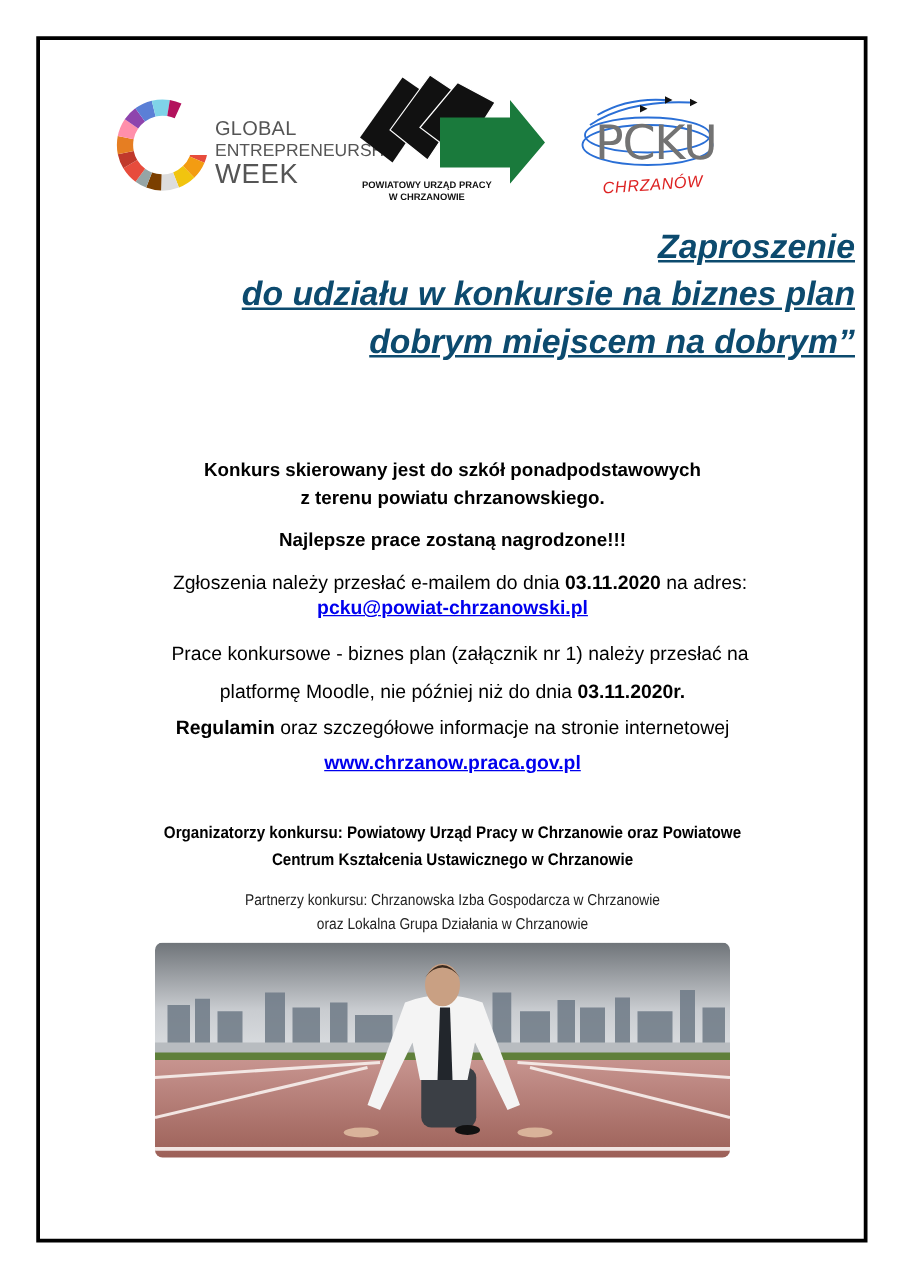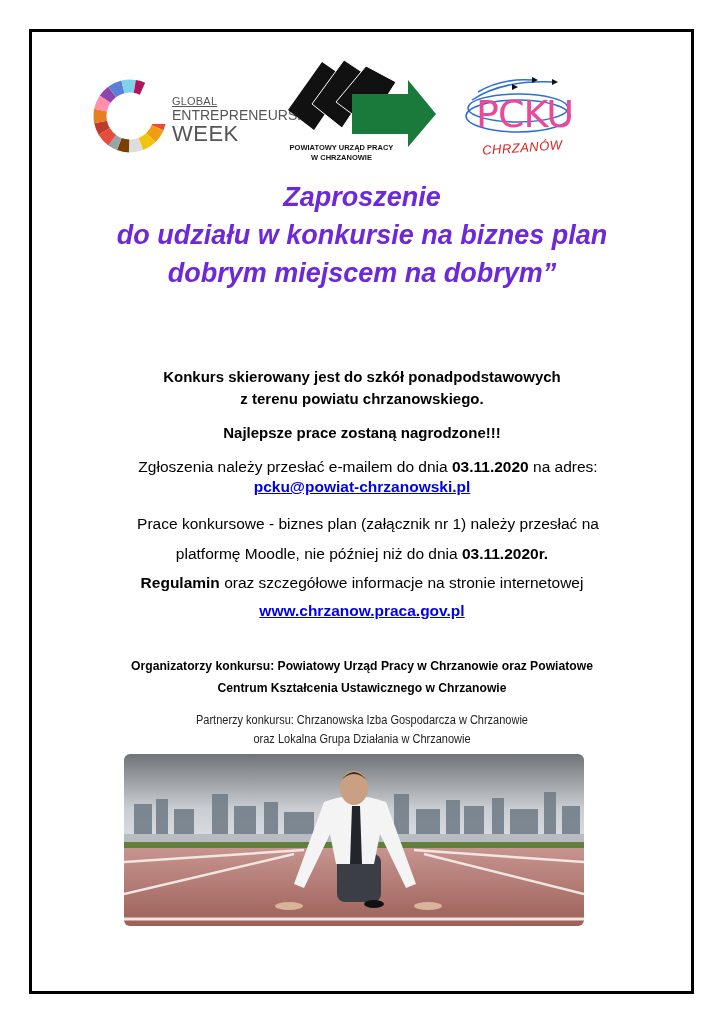--- a/index.html
+++ b/index.html
@@ -3,33 +3,33 @@
 <meta charset="utf-8">
 <style>
   html, body { margin: 0; padding: 0; background: #ffffff; }
   body { width: 724px; height: 1024px; position: relative; overflow: hidden; font-family: "Liberation Sans", sans-serif; color: #000; }
   .frame { position: absolute; left: 29px; top: 29px; width: 659px; height: 959px; border: 3px solid #000; }
 
   
   .logo-gew { position: absolute; left: 92px; top: 78px; width: 170px; height: 86px; }
   .gew-ring { position: absolute; left: 0; top: 0; width: 76px; height: 76px; }
   .gew-text { position: absolute; left: 80px; top: 18px; color: #555; line-height: 1; }
-  .gew-text .l1 { font-size: 11px; letter-spacing: 0.2px; text-decoration: underline; }
+  .gew-text .l1 { font-size: 16px; letter-spacing: 0.2px; }
   .gew-text .l2 { font-size: 14px; margin-top: 1px; }
   .gew-text .l3 { font-size: 22px; margin-top: 1px; letter-spacing: 0.5px; }
 
   .logo-pup { position: absolute; left: 284px; top: 52px; width: 160px; height: 115px; }
   .pup-caption { position: absolute; left: 0; top: 91px; width: 115px; text-align: center; font-size: 7.5px; line-height: 10px; color: #111; font-weight: bold; }
 
   .logo-pcku { position: absolute; left: 462px; top: 70px; width: 115px; height: 95px; }
-  .pcku-text { position: absolute; left: 14px; top: 22px; font-size: 38px; color: #ec4899; font-family: "DejaVu Sans", sans-serif; letter-spacing: -1px; }
+  .pcku-text { position: absolute; left: 14px; top: 22px; font-size: 38px; color: #737373; font-family: "DejaVu Sans", sans-serif; letter-spacing: -1px; }
   .pcku-sub { position: absolute; left: 20px; top: 70px; font-size: 13px; color: #d22; font-style: italic; letter-spacing: 0.5px; transform: rotate(-4deg); }
 
   
-  .title { position: absolute; left: 40px; width: 644px; top: 178px; text-align: center; color: #6d28d9; font-weight: bold; font-style: italic; font-size: 27px; line-height: 38px; }
+  .title { position: absolute; left: 40px; width: 644px; top: 178px; text-align: right; color: #0c4a6e; font-weight: bold; font-style: italic; font-size: 27px; line-height: 38px; text-decoration: underline; }
 
   .block { position: absolute; left: 40px; width: 644px; text-align: center; }
   .b-bold { font-weight: bold; font-size: 15px; line-height: 22px; }
   .b-normal { font-size: 15.5px; line-height: 22px; }
   .link { color: #0000ee; text-decoration: underline; font-weight: bold; font-size: 15.5px; }
   .org { font-family: "Liberation Sans", sans-serif; font-weight: bold; font-size: 13.5px; line-height: 22px; transform: scaleX(0.9); }
   .partners { font-size: 12.5px; line-height: 19px; transform: scaleX(0.88); color: #222; }
 
   
   .photo { position: absolute; left: 124px; top: 754px; width: 460px; height: 172px; overflow: hidden; border-radius: 6px;

